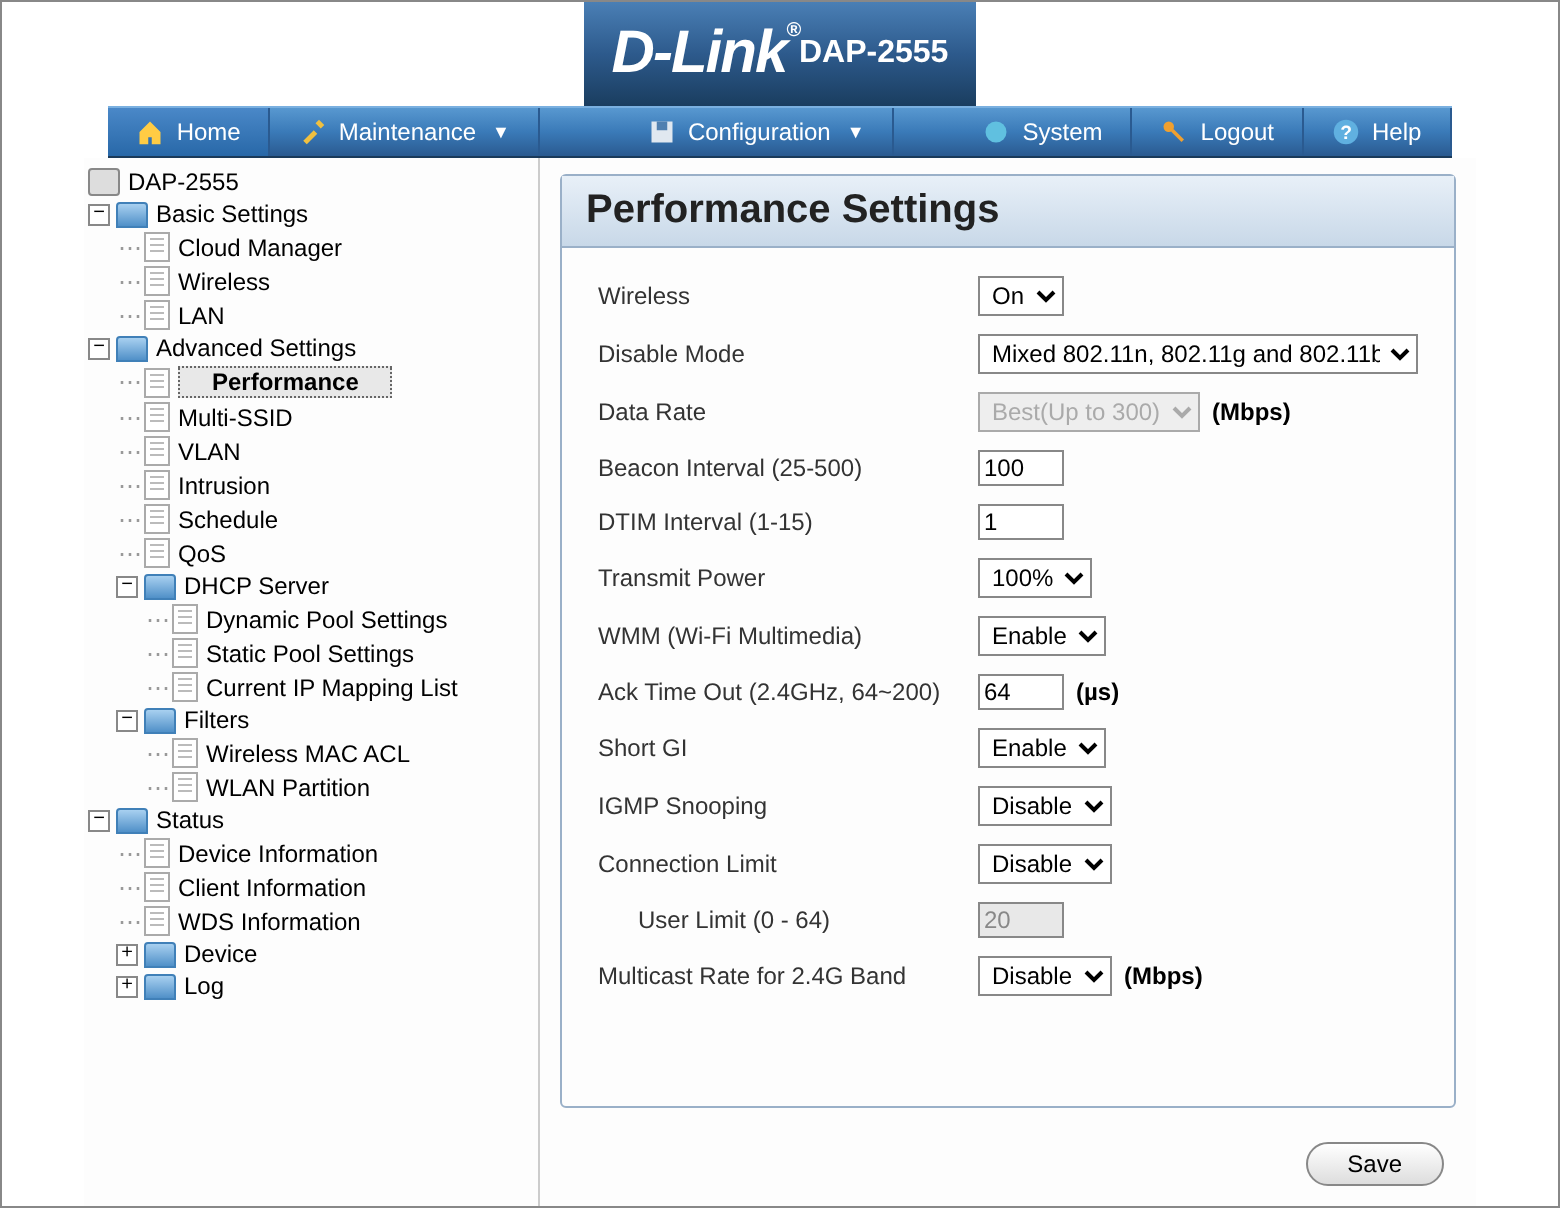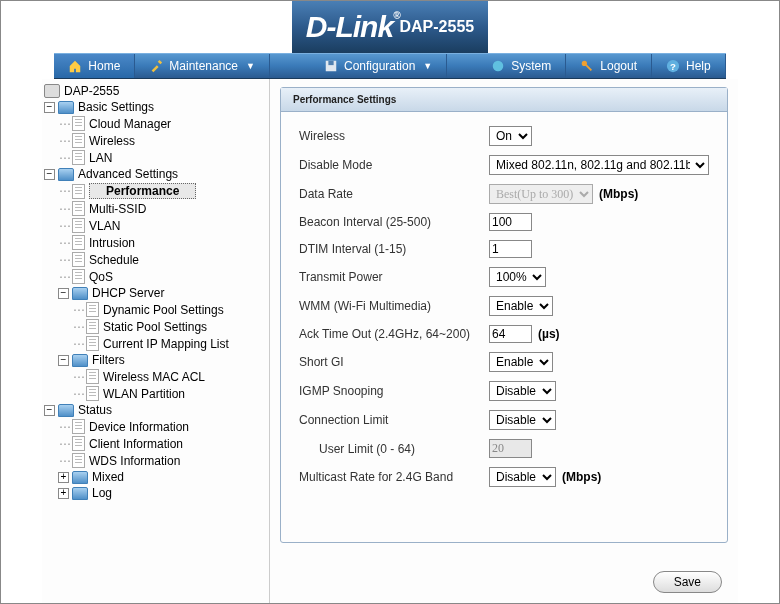--- a/index.html
+++ b/index.html
@@ -26,28 +26,28 @@
 .tree-dotted { width: 14px; display: inline-block; flex-shrink: 0; text-align: center; color: #999; }
 .folder-icon { width: 16px; height: 13px; background: linear-gradient(to bottom, #a8d0f0, #5090c8); border-radius: 2px 2px 0 0; margin-right: 4px; flex-shrink: 0; border: 1px solid #4080b8; }
 .page-icon { width: 13px; height: 15px; background: #fff; border: 1px solid #aaa; margin-right: 4px; flex-shrink: 0; position: relative; }
 .page-icon::before { content:""; position:absolute; top:2px; left:2px; right:2px; height:1px; background:#bbb; box-shadow: 0 3px 0 #bbb, 0 6px 0 #bbb; }
 .device-icon { width: 16px; height: 14px; background: #ddd; border: 1px solid #888; margin-right: 4px; flex-shrink: 0; border-radius: 2px; }
 .tree-label { color: #000; }
 .tree-label.selected { border: 1px dotted #666; background: #e8e8e8; padding: 0 16px; font-weight: bold; }
 
 .content { flex: 1; padding: 8px 10px; overflow: auto; position: relative; }
 .panel { border: 1px solid #9ab0c8; border-radius: 3px; }
-.panel-title { background: linear-gradient(to bottom, #e8f0f8, #c8d8e8); padding: 6px 12px; font-size: 10px; font-weight: bold; color: #222; border-bottom: 1px solid #9ab0c8; }
+.panel-title { background: linear-gradient(to bottom, #e8f0f8, #c8d8e8); padding: 6px 12px; font-size: 20px; font-weight: bold; color: #222; border-bottom: 1px solid #9ab0c8; }
 .panel-body { padding: 14px 18px 18px; }
 
 .form-row { display: flex; align-items: center; margin-bottom: 9px; }
 .form-label { width: 190px; color: #333; font-size: 12px; }
 .form-label.indent { padding-left: 20px; }
 .form-control select, .form-control input { font-size: 12px; padding: 1px 2px; border: 1px solid #888; background: #fff; }
-.form-control select.disabled, .form-control input.disabled { background: #e8e8e8; color: #888; font-family: Liberation Serif, serif; }
+.form-control select.disabled, .form-control input.disabled { background: #e8e8e8; color: #888; }
 .form-control input[type="text"] { width: 43px; }
 .unit { margin-left: 6px; font-size: 12px; font-weight: bold; }
 
 .save-btn { position: absolute; right: 16px; bottom: 10px; padding: 3px 20px; background: linear-gradient(to bottom, #fff, #ddd); border: 1px solid #888; border-radius: 12px; font-size: 12px; cursor: pointer; }
 </style>
 </head>
 <body>
 
 <div class="container">
   <div class="header">
@@ -235,21 +235,21 @@
       <div class="tree-node">
           <span class="tree-indent" style="width:14px"></span>
           <span class="tree-dotted">⋯</span>
           <span class="page-icon"></span>
           <span class="tree-label">WDS Information</span>
         </div>
       <div class="tree-node">
           <span class="tree-indent" style="width:14px"></span>
           <span class="tree-toggle">+</span>
           <span class="folder-icon"></span>
-          <span class="tree-label">Mixed</span>
+          <span class="tree-label">Device</span>
         </div>
       <div class="tree-node">
           <span class="tree-indent" style="width:14px"></span>
           <span class="tree-toggle">+</span>
           <span class="folder-icon"></span>
           <span class="tree-label">Log</span>
         </div>
     </div>
 
     <div class="content">

